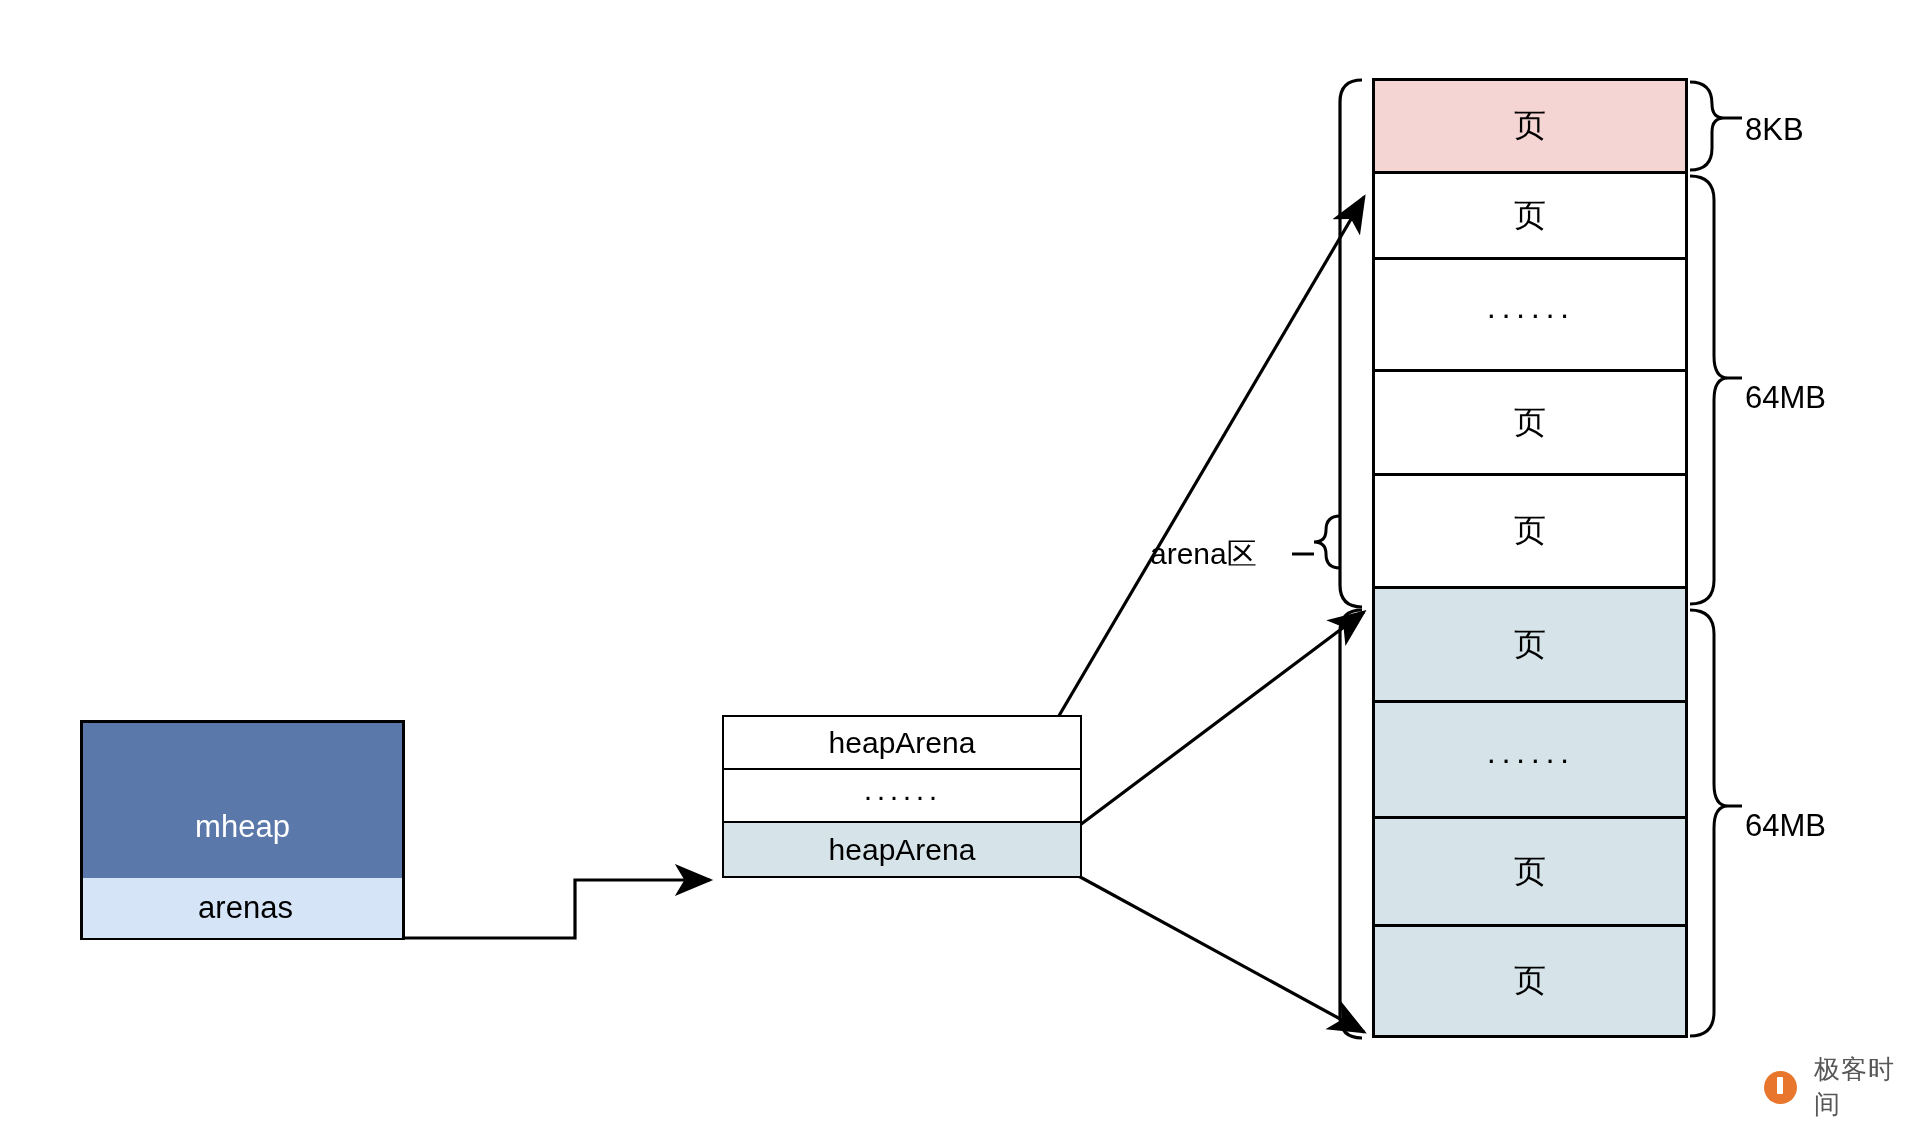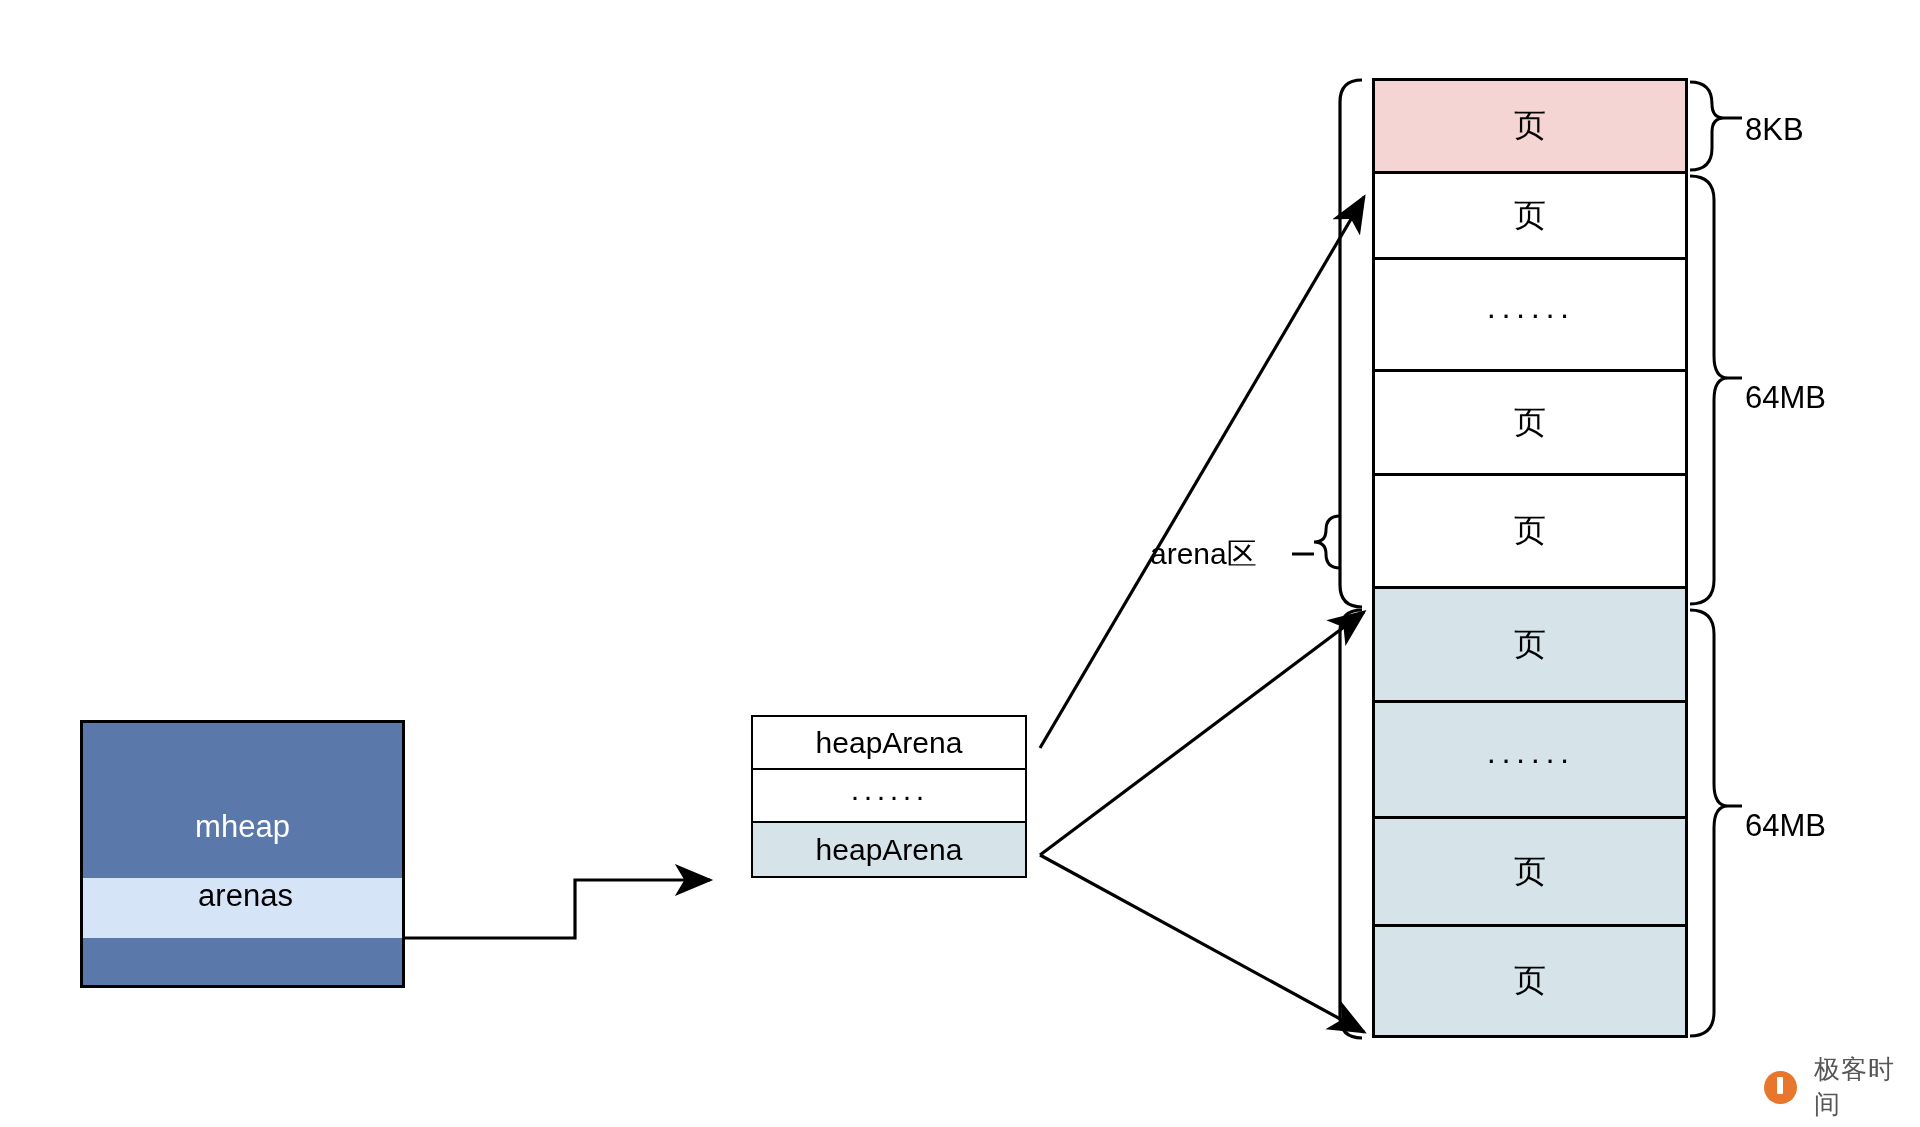--- a/index.html
+++ b/index.html
@@ -27,21 +27,21 @@
     height: 1127px;
     pointer-events: none;
   }
 
   
   .mheap-block {
     position: absolute;
     left: 80px;
     top: 720px;
     width: 325px;
-    height: 268px;
+    height: 220px;
     border: 3px solid #000000;
     box-sizing: border-box;
     background: #5B78AB;
     display: flex;
     flex-direction: column;
   }
   .mheap-top {
     flex: 0 0 155px;
     background: #5B78AB;
     display: flex;
@@ -49,37 +49,37 @@
     justify-content: center;
     color: #ffffff;
     font-size: 31px;
     position: relative;
   }
   .mheap-top .lbl { margin-top: 52px; }
   .mheap-arenas {
     flex: 0 0 60px;
     background: #D6E4F8;
     display: flex;
-    align-items: flex-start;
+    align-items: center;
     justify-content: center;
     color: #000000;
     font-size: 31px;
     padding-left: 6px;
   }
   .mheap-bottom {
     flex: 1 1 auto;
     background: #5B78AB;
   }
 
   
   .arena-list {
     position: absolute;
-    left: 751px;
+    left: 722px;
     top: 715px;
-    width: 276px;
+    width: 360px;
     border: 2.5px solid #000;
     box-sizing: border-box;
     background: #d946ef;
   }
   .arena-row {
     height: 53px;
     display: flex;
     align-items: center;
     justify-content: center;
     font-size: 30px;

